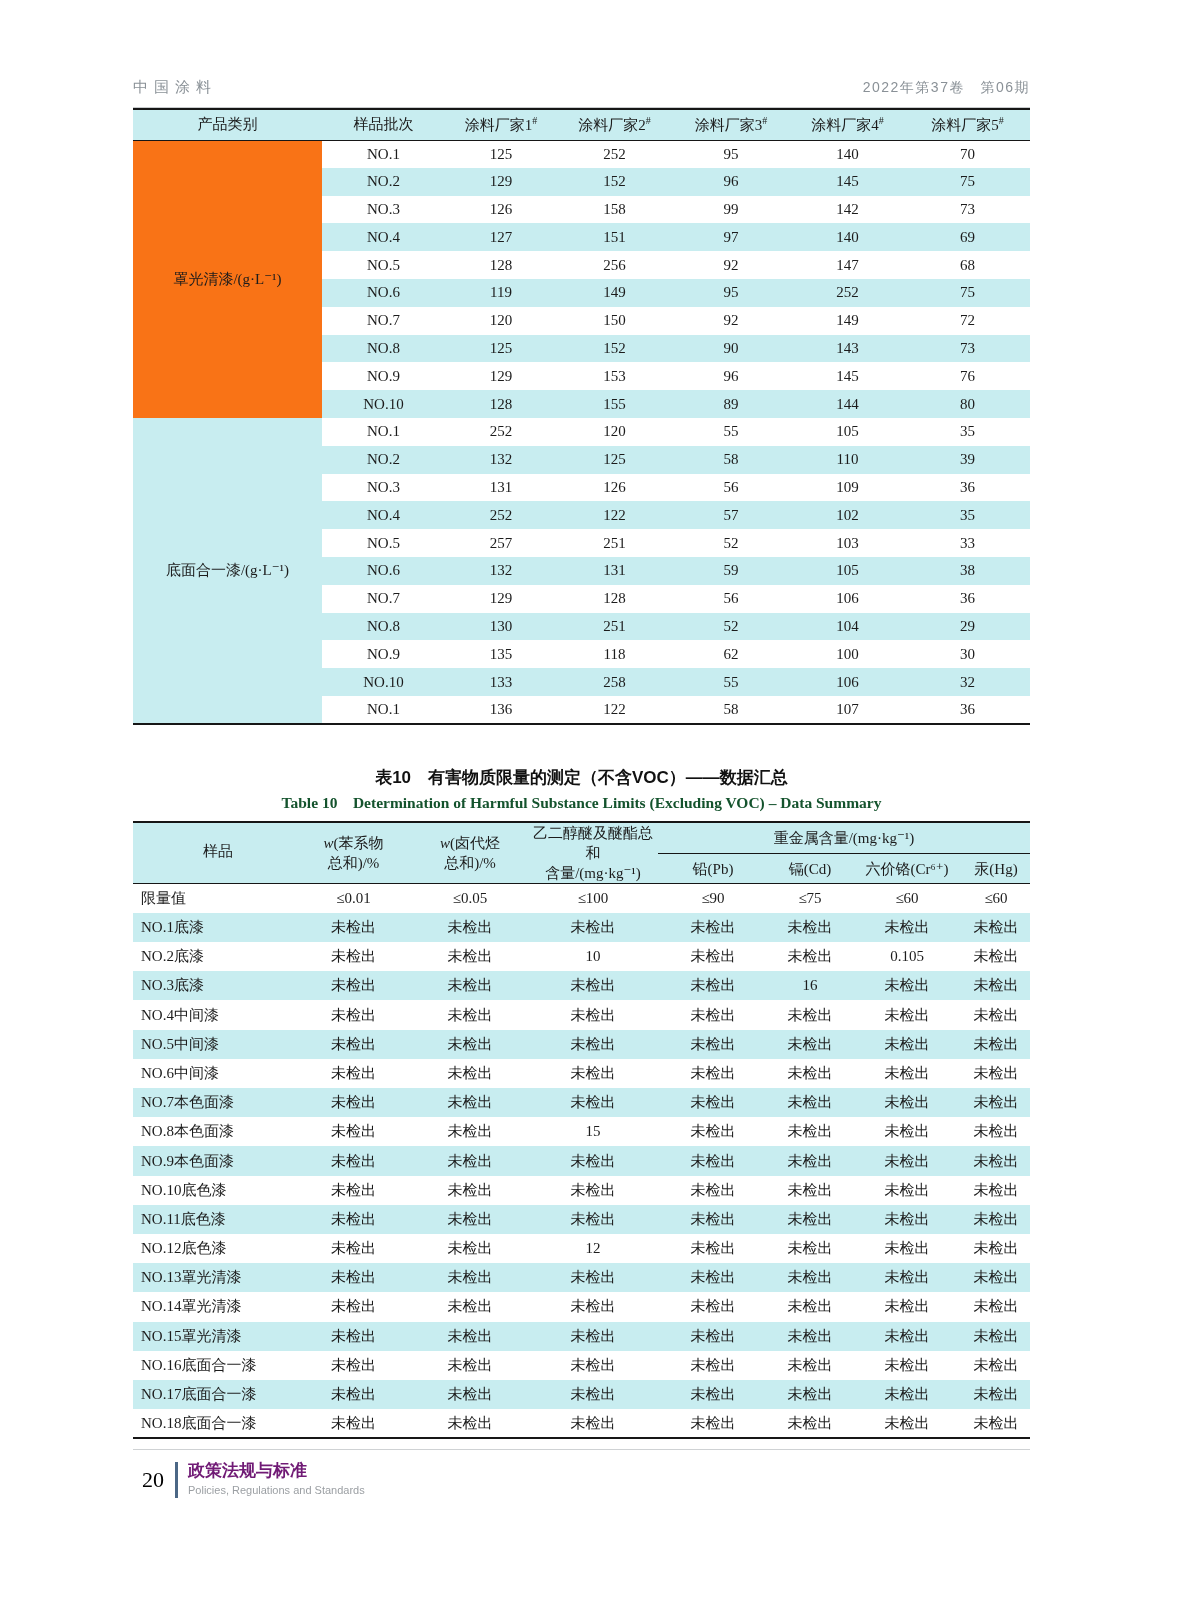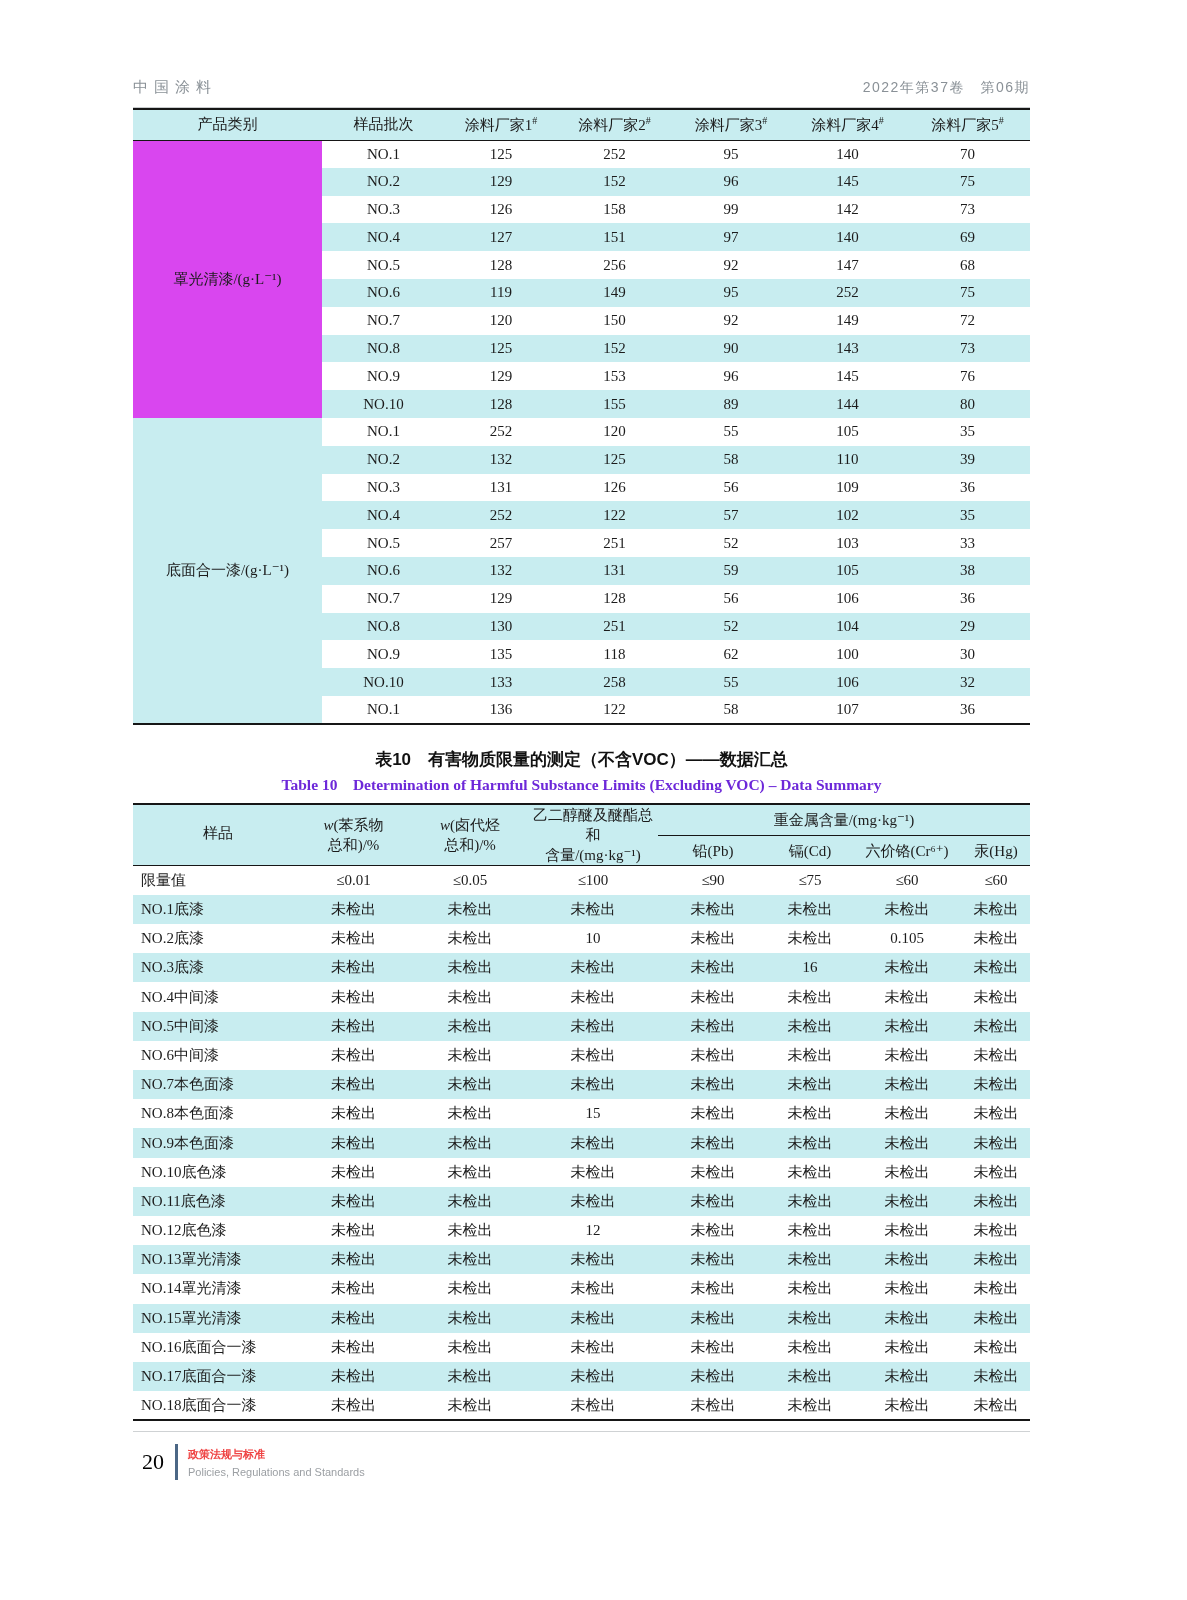--- a/index.html
+++ b/index.html
@@ -31,30 +31,30 @@
   table { border-collapse:collapse; width:897px; table-layout:fixed; font-size:15px; }
   th,td { vertical-align:middle; text-align:center; font-weight:normal; }
   sup { font-size:10px; }
 
   
   #t1 { border-top:2px solid #161616; border-bottom:2px solid #161616; }
   #t1 thead tr { border-bottom:1px solid #161616; }
   #t1 thead th { background:var(--cyan,#c8edf0); height:31px; }
   #t1 tbody td { height:27.8px; }
   #t1 tbody tr.alt { background:var(--cyan,#c8edf0); }
-  #t1 td.cat-white { background:#d946ef; }
+  #t1 td.cat-white { background:#f97316; }
   #t1 td.cat-cyan  { background:var(--cyan,#c8edf0); }
 
   
-  .tbl-title { margin-top:22px; text-align:center; }
+  .tbl-title { margin-top:40px; text-align:center; }
   .title-cn {
     font-family:"Liberation Sans","DejaVu Sans",sans-serif;
     font-weight:700; font-size:17px; line-height:26px; color:#111;
   }
-  .title-en { font-weight:700; font-size:15.5px; line-height:24px; color:#6d28d9; }
+  .title-en { font-weight:700; font-size:15.5px; line-height:24px; color:#14532d; }
 
   #t10 { margin-top:6px; border-top:2px solid #161616; border-bottom:2px solid #161616; }
   #t10 thead { border-bottom:1px solid #161616; }
   #t10 thead th { background:var(--cyan,#c8edf0); line-height:20px; }
   #t10 thead tr:first-child th { height:32px; }
   #t10 thead tr:last-child  th { height:30px; }
   #t10 th.hm-group { border-bottom:1px solid #161616; }
   #t10 tbody td { height:29.2px; }
   #t10 tbody tr.alt { background:var(--cyan,#c8edf0); }
   #t10 td.lbl, #t10 th.sample-h { text-align:left; padding-left:8px; }
@@ -62,22 +62,22 @@
 
   
   .footer-rule { margin-top:10px; border-top:1px solid #cfd2d4; width:897px; }
   .footer-content { margin-top:12px; display:flex; align-items:center; }
   .page-num {
     font-size:22px; color:#000000; width:40px; text-align:center;
     font-family:"Liberation Serif","DejaVu Serif",serif;
   }
   .footer-bar { width:3px; height:36px; background:#4b6785; margin:0 10px 0 2px; }
   .sec-cn {
-    font-family:Liberation Sans, sans-serif;
-    font-weight:700; font-size:11px; color:#ef4444; line-height:20px;
+    font-family:Liberation Mono, monospace;
+    font-weight:700; font-size:17px; color:#701a75; line-height:20px;
   }
   .sec-en {
     font-family:"Liberation Sans","DejaVu Sans",sans-serif;
     font-size:11px; color:#9b9fa3; line-height:16px;
   }
 </style>
 </head>
 <body>
 
 <div class="page">

